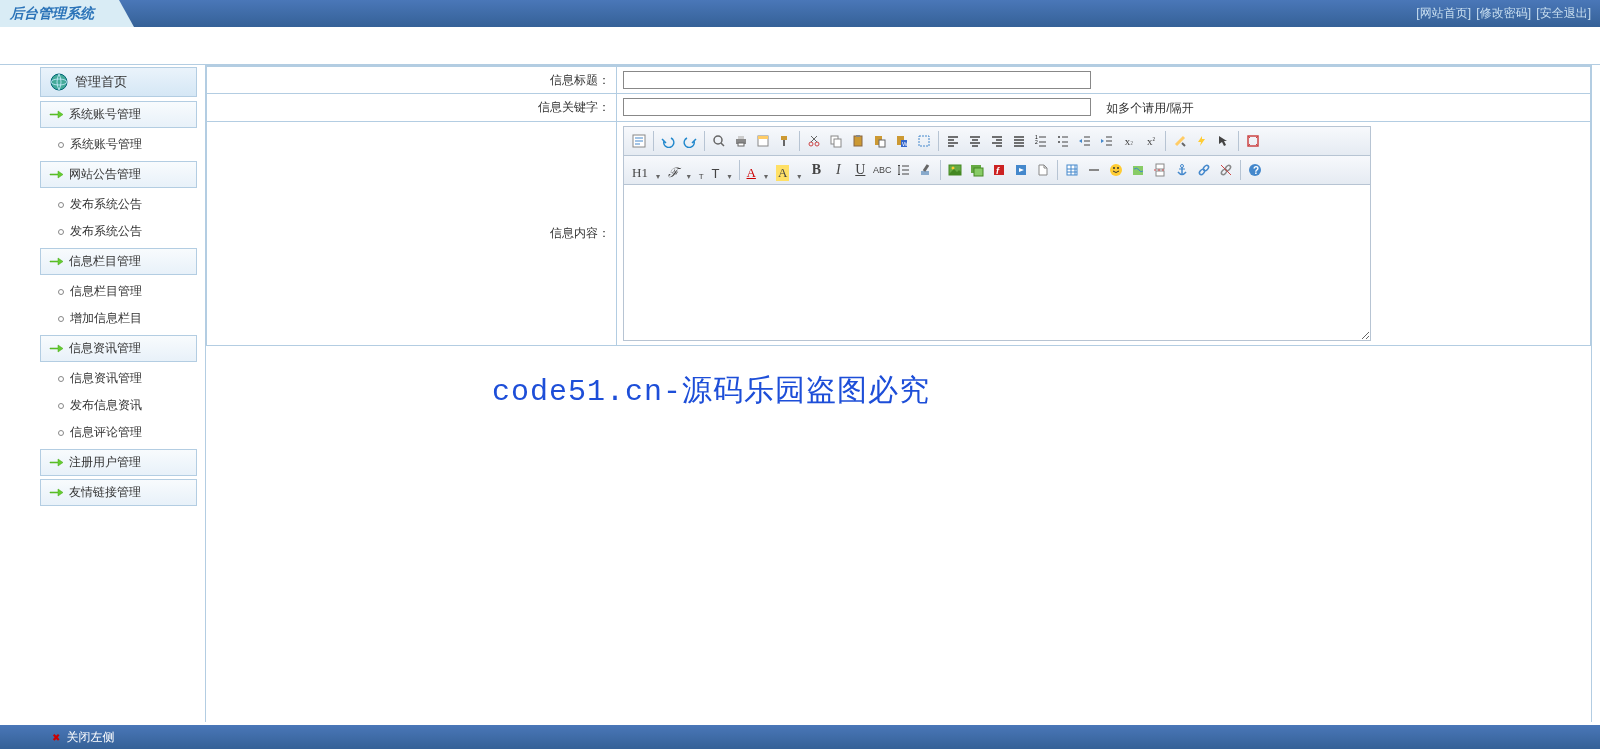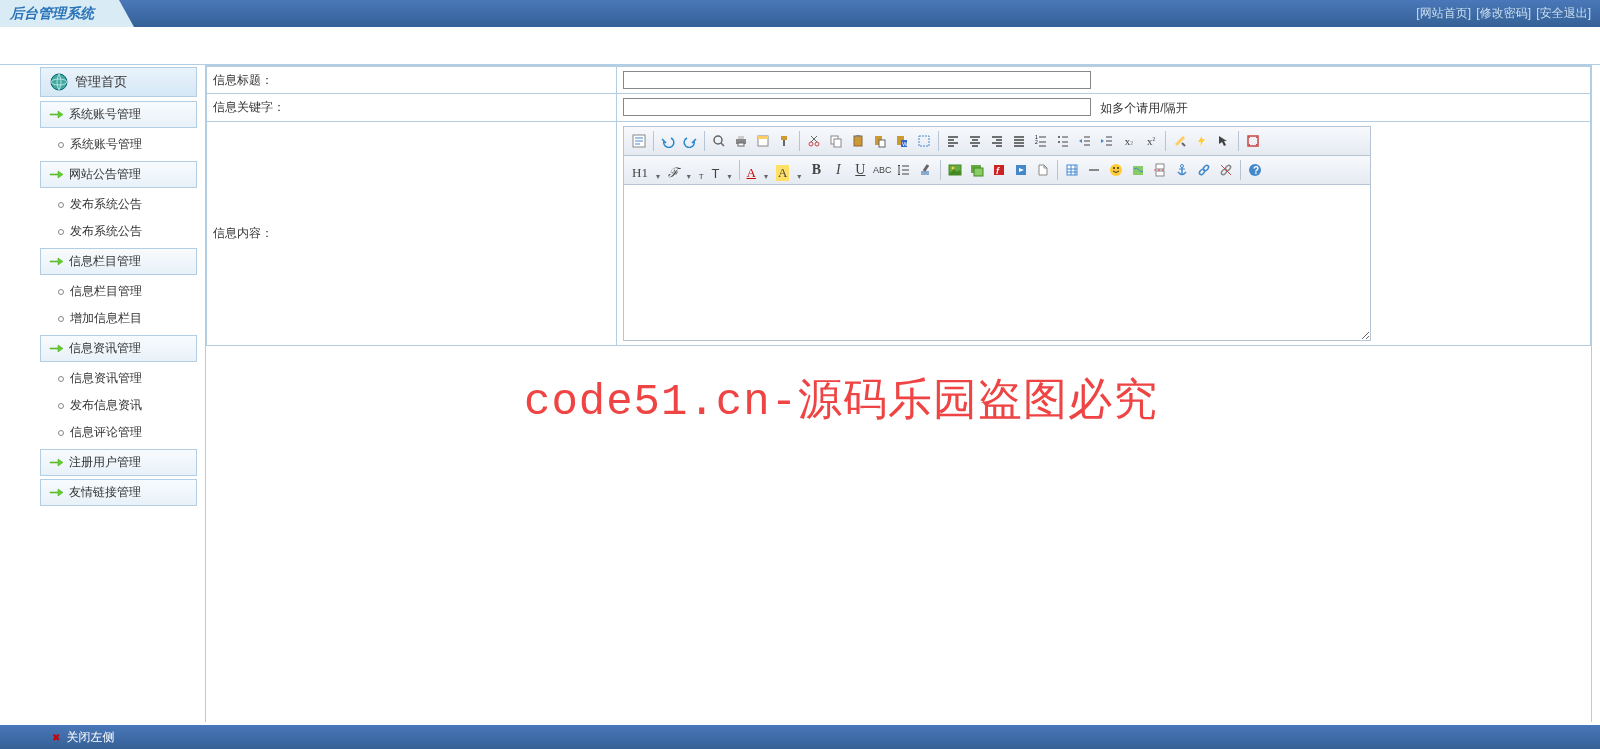--- a/index.html
+++ b/index.html
@@ -20,42 +20,42 @@
 .side-top { border: 1px solid #b3cde2; background: linear-gradient(to bottom, #eaf3fb, #d5e7f5); padding: 4px 8px; display: flex; align-items: center; gap: 6px; font-size: 13px; color: #333; margin-bottom: 4px; }
 .globe-icon { width: 20px; height: 20px; }
 .side-sec { border: 1px solid #b3cde2; background: linear-gradient(to bottom, #f8fbfd, #e8f1f9); padding: 4px 8px; display: flex; align-items: center; gap: 5px; font-size: 12px; color: #333; margin: 3px 0; }
 .arrow-icon { width: 15px; height: 13px; }
 .side-item { padding: 5px 8px 5px 18px; display: flex; align-items: center; gap: 6px; font-size: 12px; color: #333; cursor: pointer; }
 .bullet { width: 6px; height: 6px; border: 1px solid #888; border-radius: 50%; background: #fff; display: inline-block; }
 
 .main { flex: 1; border-left: 1px solid #b3cde2; border-right: 1px solid #b3cde2; border-top: 1px solid #b3cde2; margin-right: 8px; background: #fff; overflow: auto; }
 .form-table { width: 100%; border-collapse: collapse; }
 .form-table td { border: 1px solid #b3cde2; padding: 4px 6px; vertical-align: middle; font-size: 12px; color: #333; }
-.form-table td.label { width: 410px; text-align: left; background: #fff; }
+.form-table td.label { width: 410px; text-align: right; background: #fff; }
 .form-table td.field { background: #fff; }
 .txt-input { width: 468px; height: 18px; border: 1px solid #888; padding: 0 3px; }
 .sel-input { height: 21px; border: 1px solid #666; font-size: 12px; }
-.hint { margin-left: 6px; color: #333; }
+.hint { margin-left: 12px; color: #333; }
 
 .editor-wrap { width: 748px; border: 1px solid #b7c4d3; }
 .toolbar { background: linear-gradient(to bottom, #f7f9fc, #e5ebf2); border-bottom: 1px solid #b7c4d3; padding: 3px 4px; display: flex; flex-wrap: wrap; gap: 0; align-items: center; }
 .tb-sep { width: 1px; height: 20px; background: #b7c4d3; margin: 0 3px; display: inline-block; }
 .tb-btn { width: 22px; height: 22px; display: inline-flex; align-items: center; justify-content: center; cursor: pointer; font-size: 11px; color: #444; border-radius: 2px; }
 .tb-txt { padding: 0 4px; height: 22px; display: inline-flex; align-items: flex-end; font-size: 13px; color: #444; cursor: pointer; gap: 8px; }
 .down { font-size: 8px; color: #666; }
 .editor-body { width: 100%; height: 155px; background: #fff; resize: both; overflow: auto; }
 .editor-body textarea { width: 100%; height: 100%; border: none; outline: none; resize: none; padding: 4px; font-family: inherit; }
 .submit-row td { text-align: center; padding: 4px; }
 .submit-btn { padding: 2px 10px; font-size: 12px; border: 1px solid #888; background: #eee; cursor: pointer; }
 
 .footer { position: fixed; bottom: 0; left: 0; right: 0; height: 24px; background: linear-gradient(to bottom, #4a77b8, #356197); display: flex; align-items: center; padding-left: 52px; gap: 6px; }
 .footer-x { color: #c00; font-size: 10px; }
 .footer-text { color: #fff; font-size: 12px; }
 
-.watermark { position: absolute; left: 524px; top: 370px; font-size: 44px; color: #ef4444; font-family: 'Courier New', monospace; font-weight: normal; z-index: 100; pointer-events: none; letter-spacing: 1px; }
+.watermark { position: absolute; left: 492px; top: 370px; font-size: 30px; color: #1d4ed8; font-family: 'Courier New', monospace; font-weight: normal; z-index: 100; pointer-events: none; letter-spacing: 1px; }
 
 svg { display: block; }
 .yellow-bg { background: #ffe066; padding: 0 2px; }
 </style>
 </head>
 <body>
 
 <div class="header">
   <div class="logo-area">
     <span class="logo-text">后台管理系统</span>

